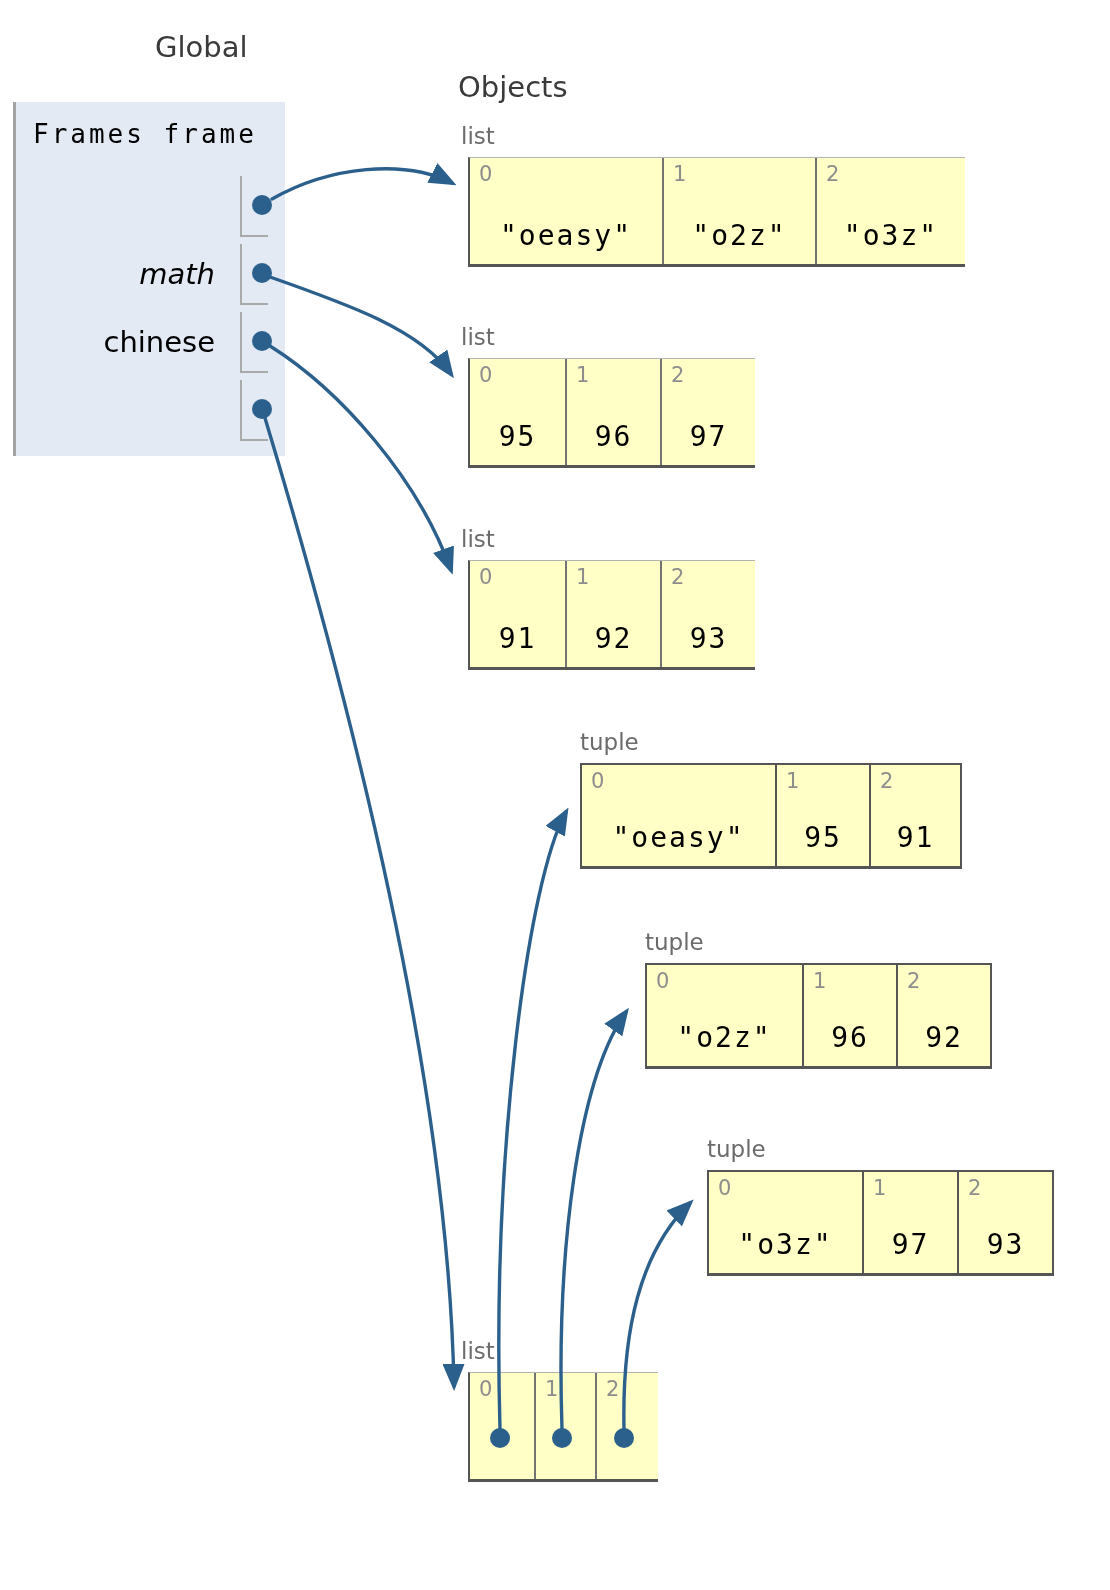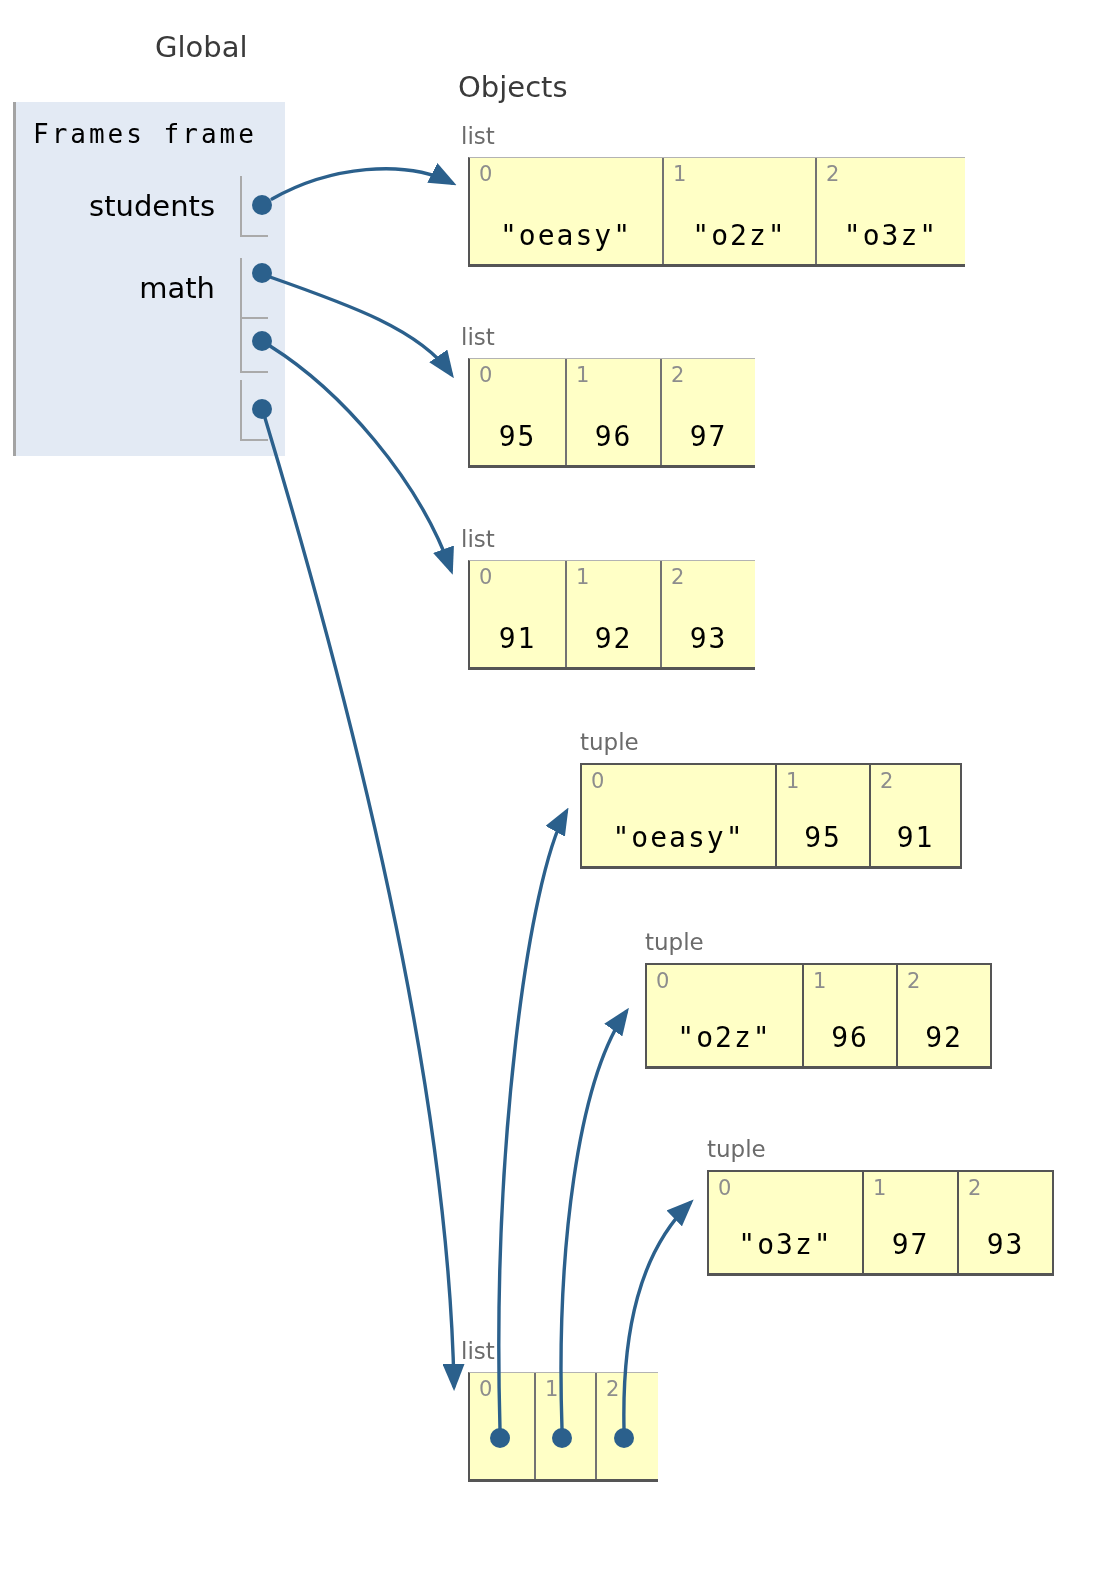--- a/index.html
+++ b/index.html
@@ -68,28 +68,28 @@
 
 <div id="stage">
 
   <div class="heading" style="left:155px; top:30px;">Global</div>
   <div class="heading" style="left:458px; top:36px;margin-top:34px;">Objects</div>
 
   <div id="global-frame">
     <div class="frame-title">Frames frame</div>
 
     <div class="var-row" style="top:74px;">
-      <div class="var-name">students</div>
-      <div class="var-slot"></div>
-    </div>
-    <div class="var-row" style="top:156px;">
+      <div class="var-slot"></div>
+    </div>
+    <div class="var-row" style="top:142px;font-style:italic;">
       <div class="var-name">math</div>
       <div class="var-slot"></div>
     </div>
     <div class="var-row" style="top:210px;">
+      <div class="var-name">chinese</div>
       <div class="var-slot"></div>
     </div>
     <div class="var-row" style="top:278px;">
       <div class="var-slot"></div>
     </div>
   </div>
 
   <div class="obj" style="left:468px; top:157px;">
     <div class="obj-label">list</div>
     <div class="obj-row list-box">

